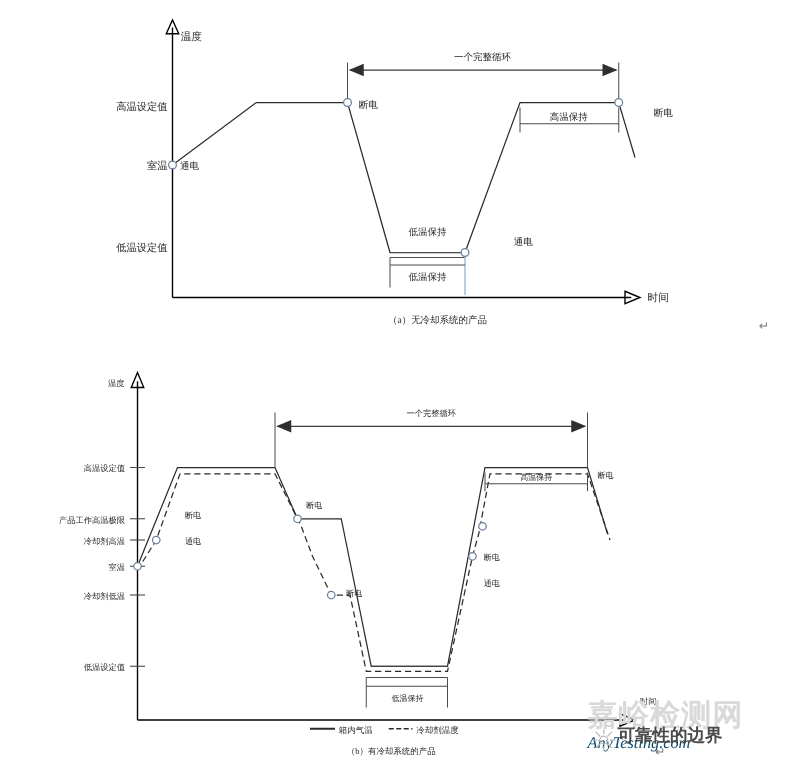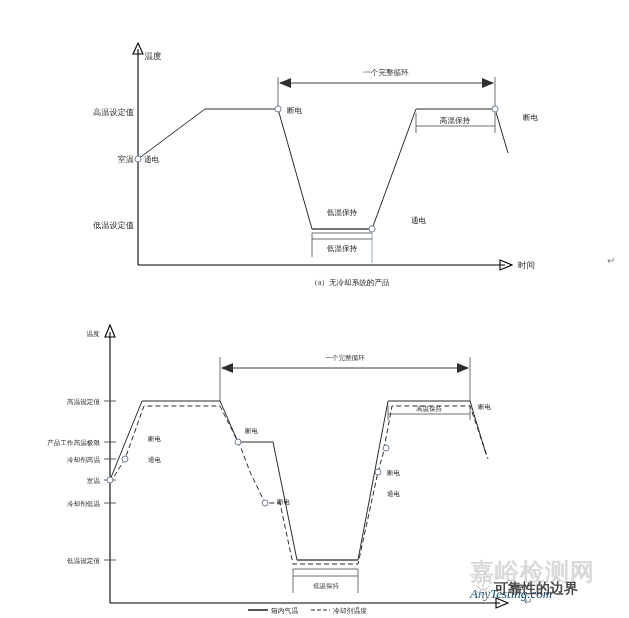--- a/index.html
+++ b/index.html
@@ -17,21 +17,20 @@
   }
   .page {
     position: relative;
     width: 629px;
     height: 618px;
   }
   .figure {
     position: absolute;
     left: 0;
     width: 629px;
-    margin-top: 27px;
   }
   #figure-a { top: 0; height: 280px; }
   #figure-b { top: 280px; height: 338px; }
 
   svg { display: block; }
 
   .axis-line {
     stroke: #000000;
     stroke-width: 1.1;
     fill: none;

